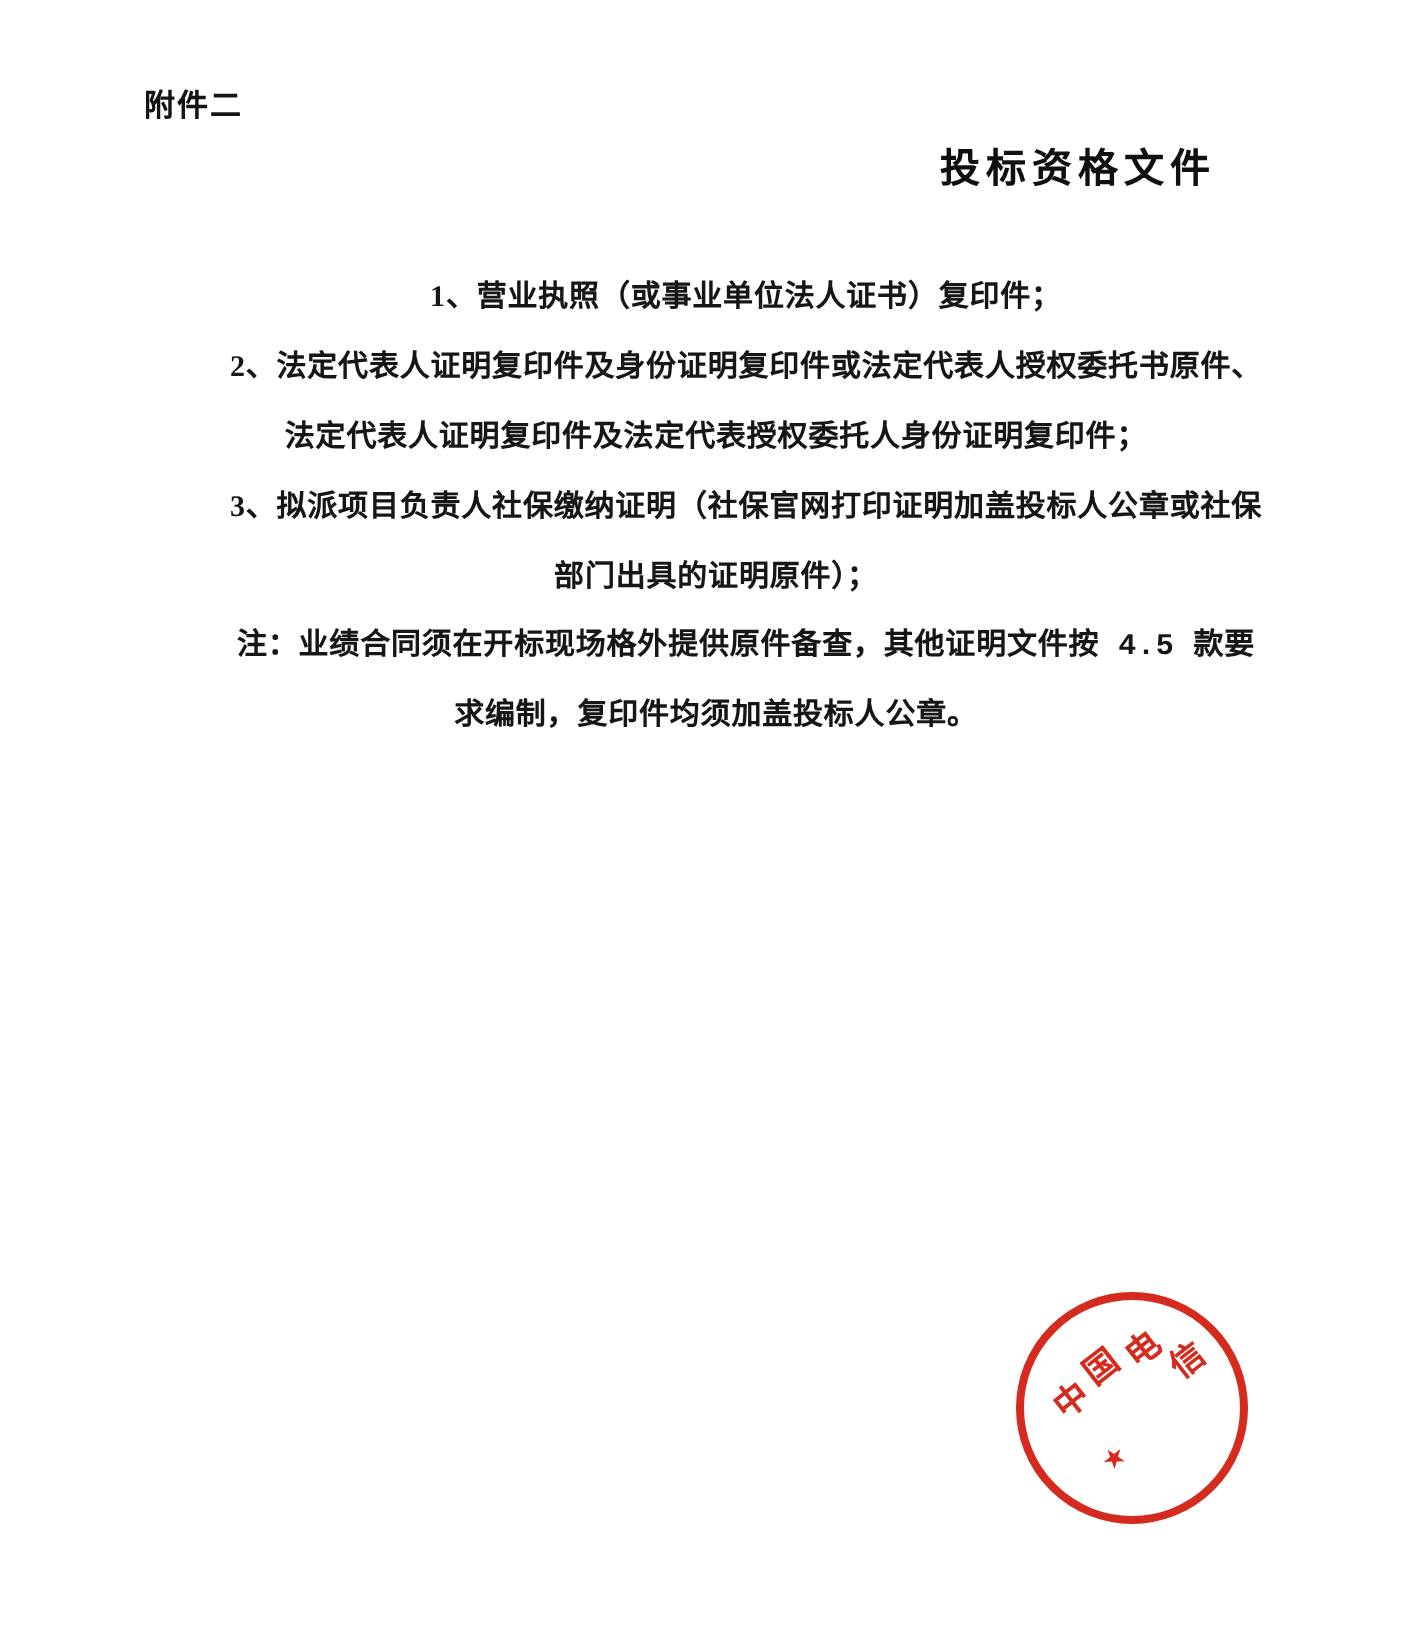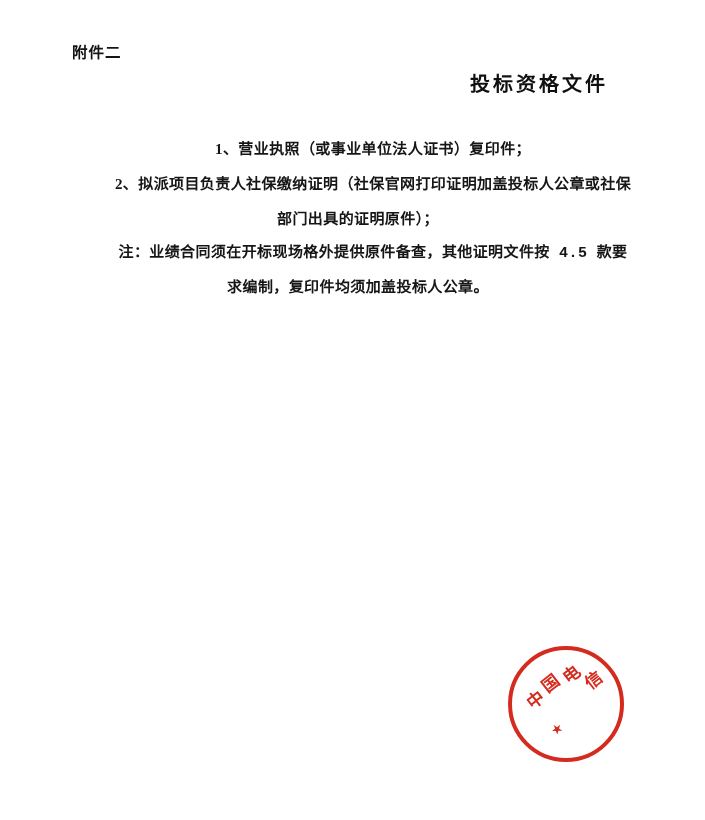--- a/index.html
+++ b/index.html
@@ -87,21 +87,22 @@
 <body>
 
 <div class="page">
 
   <div class="attachment-label">附件二</div>
 
   <div class="doc-title">投标资格文件</div>
 
   <div class="body-block">
     <p class="para">1、营业执照（或事业单位法人证书）复印件；</p>
-    <p class="para">2、拟派项目负责人社保缴纳证明（社保官网打印证明加盖投标人公章或社保部门出具的证明原件）；</p>
+    <p class="para">2、法定代表人证明复印件及身份证明复印件或法定代表人授权委托书原件、法定代表人证明复印件及法定代表授权委托人身份证明复印件；</p>
+    <p class="para">3、拟派项目负责人社保缴纳证明（社保官网打印证明加盖投标人公章或社保部门出具的证明原件）；</p>
     <p class="para note">注：业绩合同须在开标现场格外提供原件备查，其他证明文件按 4.5 款要求编制，复印件均须加盖投标人公章。</p>
   </div>
 
   <div class="seal">
     <svg viewBox="0 0 128 128" aria-hidden="true">
       <g fill="none" stroke="#d52b1e" stroke-width="4">
         <circle cx="64" cy="64" r="56"></circle>
       </g>
       <g transform="rotate(-38 64 64)" fill="#d52b1e" font-family="Liberation Serif, serif" font-size="17" font-weight="bold">
         <text x="34" y="48">中</text>

